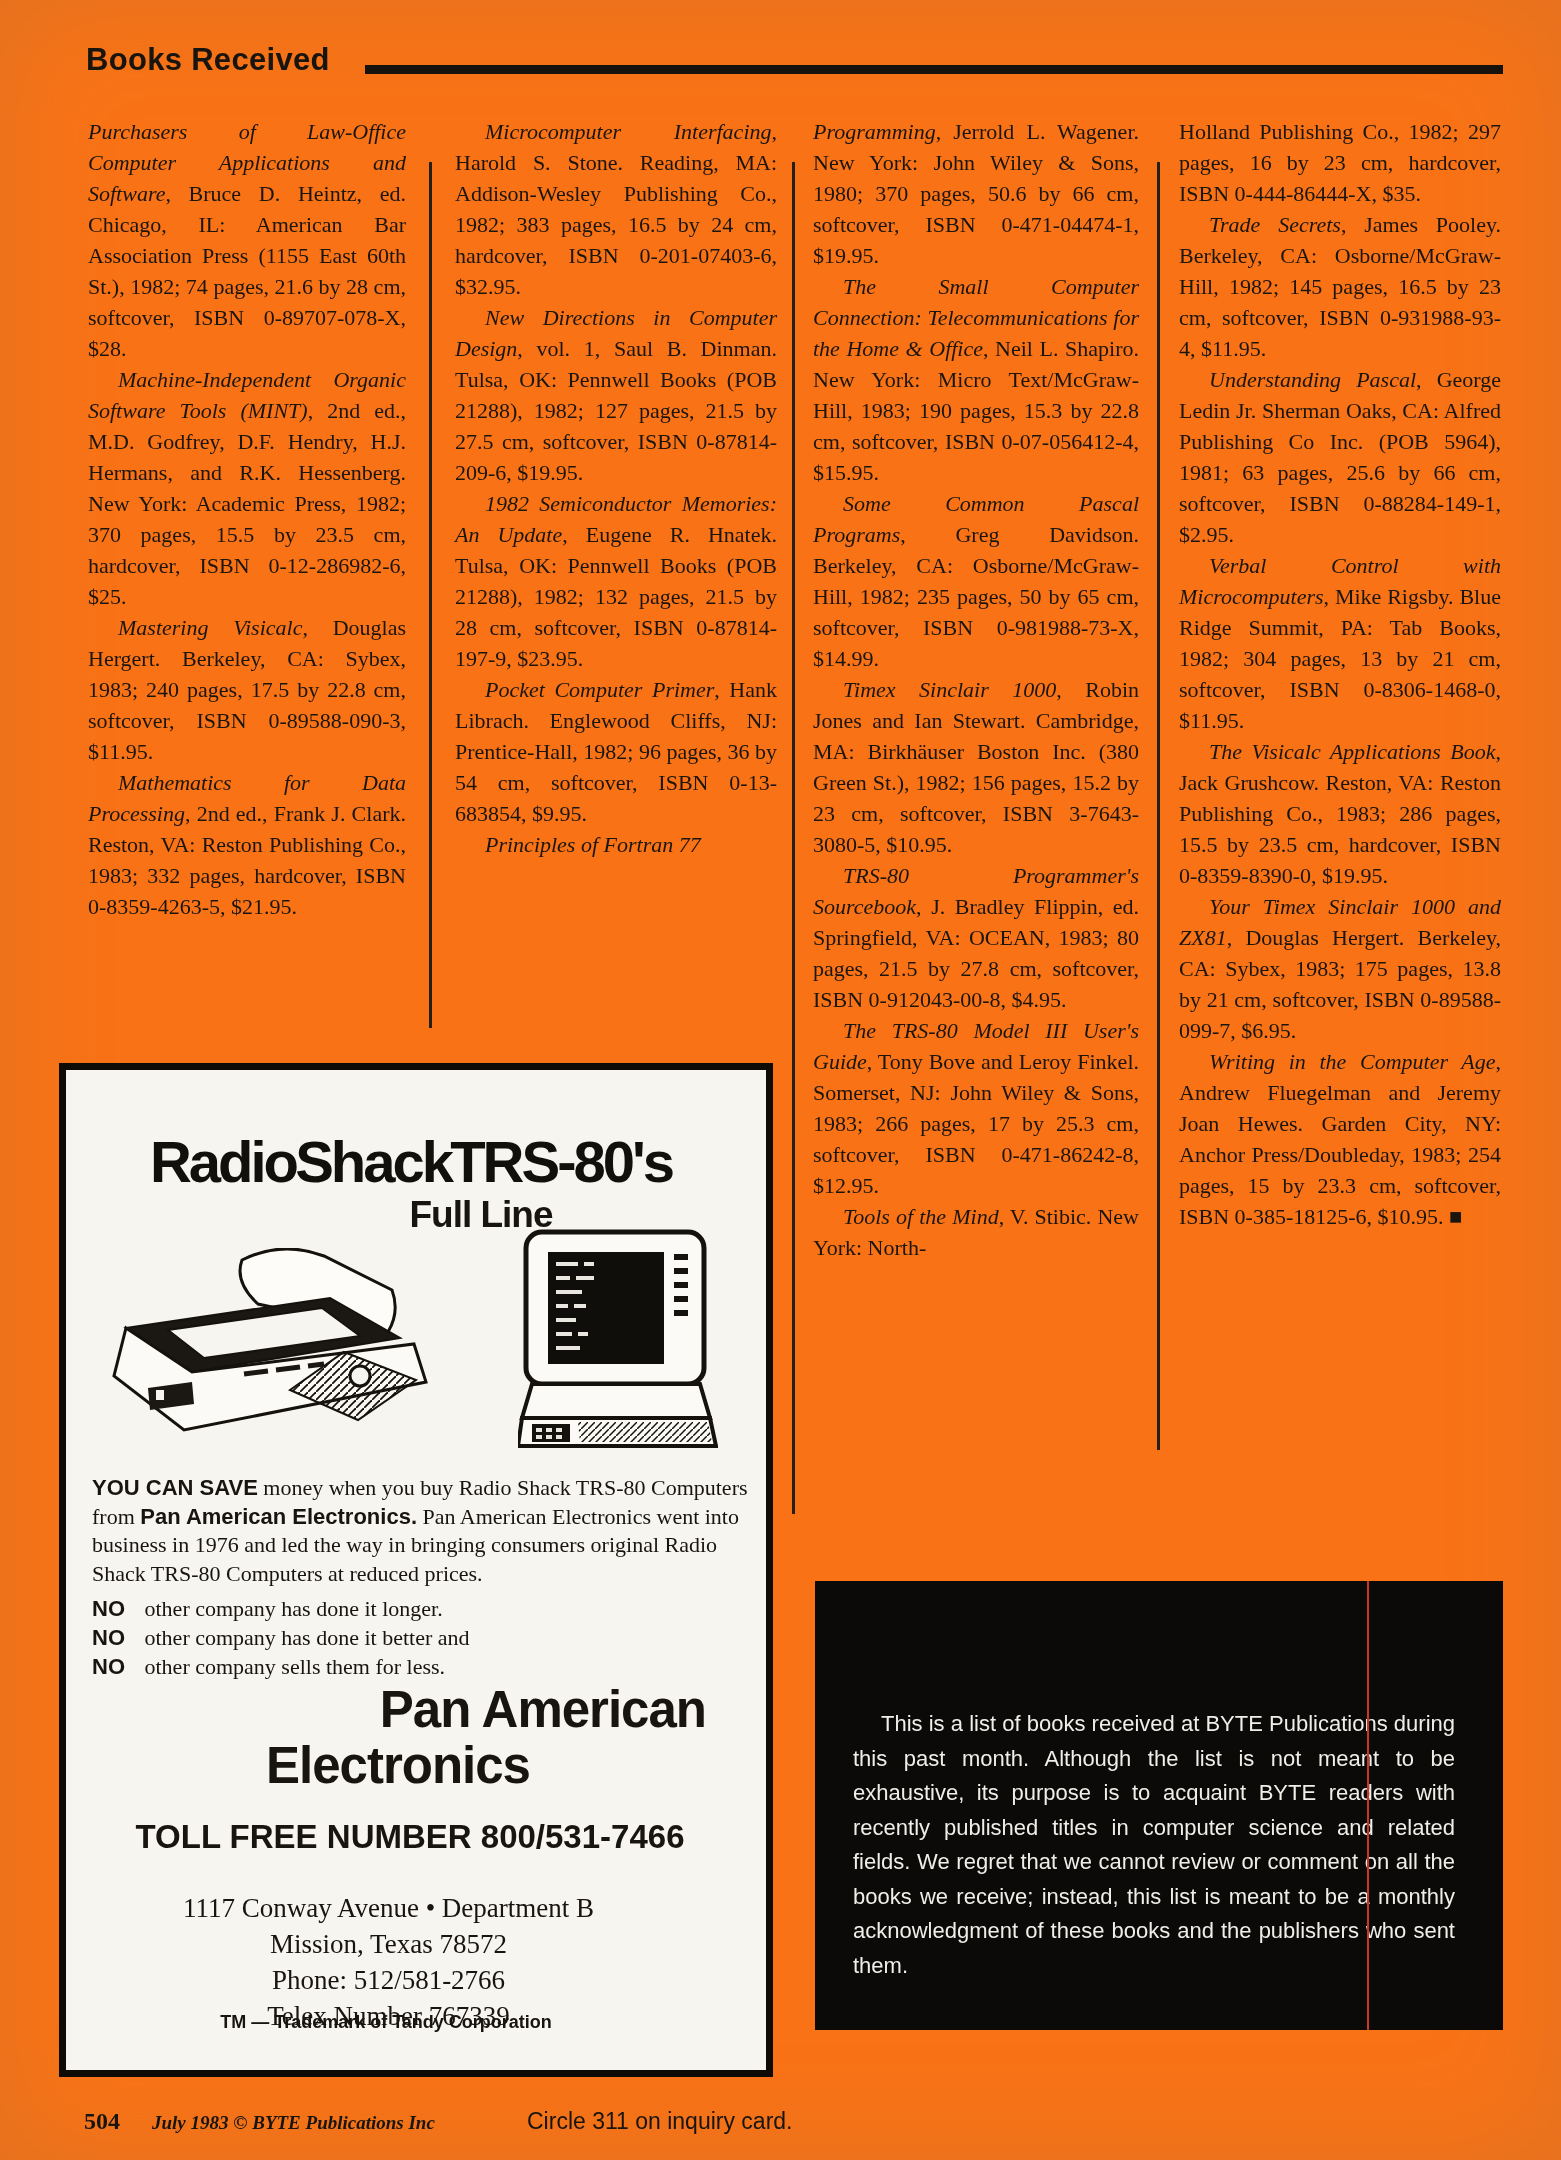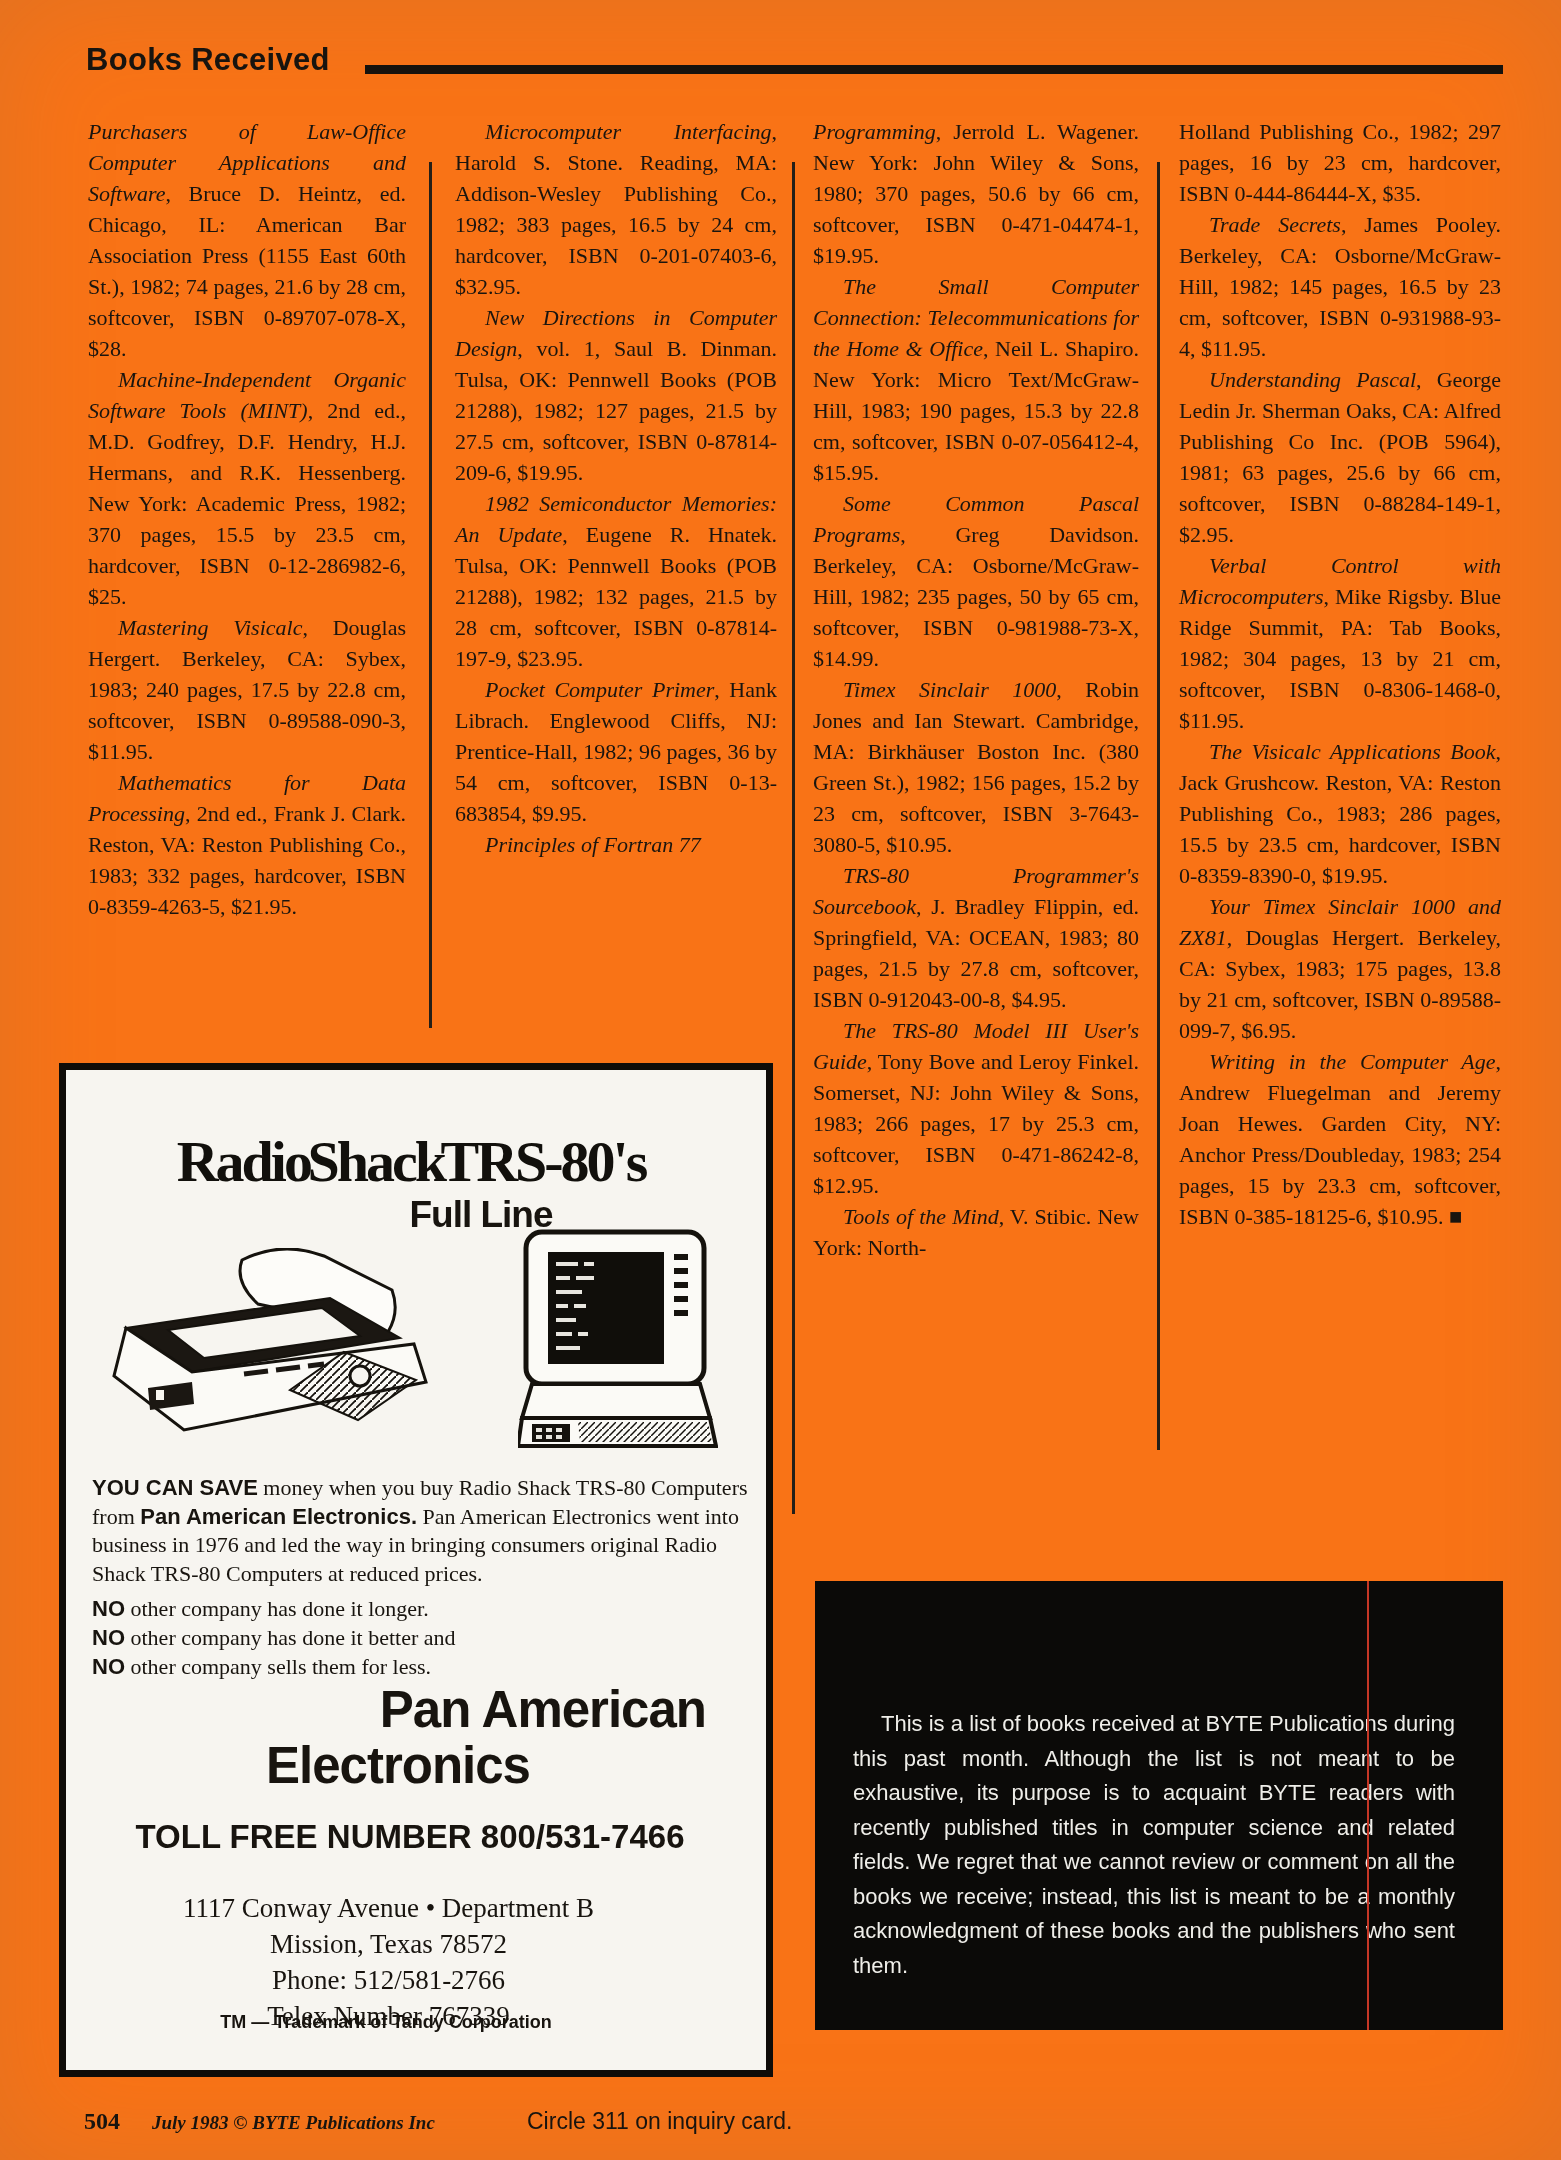--- a/index.html
+++ b/index.html
@@ -27,32 +27,32 @@
   .bpar.flush{text-indent:0;}
   .vrule{position:absolute;width:3px;background:#241f18;}
   #vr0{left:429px;top:162px;height:866px;}
   #vr1{left:792px;top:162px;height:1352px;}
   #vr2{left:1157px;top:162px;height:1288px;}
 
   
   .ad{position:absolute;left:59px;top:1063px;width:714px;height:1014px;
       border:7px solid #0f0c08;background:#f7f5f0;box-sizing:border-box;}
   .ad-brand{position:absolute;left:0;right:10px;top:58px;text-align:center;
-            font-family:Liberation Serif, serif;font-weight:bold;
+            font-family:Liberation Sans, sans-serif;font-weight:bold;
             font-size:58px;letter-spacing:-3px;word-spacing:-14px;color:#12100c;}
   .ad-sub{position:absolute;left:160px;right:30px;top:124px;text-align:center;
           font-family:"Liberation Sans",sans-serif;font-weight:bold;
           font-size:37px;letter-spacing:-1px;}
   .ad-printer{position:absolute;left:26px;top:178px;}
   .ad-computer{position:absolute;left:452px;top:156px;}
   .ad-copy{position:absolute;left:26px;top:404px;width:660px;
            font-size:22px;line-height:28.5px;text-align:left;}
   .adb{font-family:"Liberation Sans",sans-serif;font-weight:bold;}
   .ad-nos{position:absolute;left:26px;top:524px;font-size:22px;line-height:29px;}
-  .no-line b{}
+  .no-line b{margin-right:14px;}
   .ad-company1{position:absolute;left:0;right:60px;top:610px;text-align:right;
                font-family:"Liberation Sans",sans-serif;font-weight:bold;
                font-size:51px;letter-spacing:-1px;}
   .ad-company2{position:absolute;left:0;right:60px;top:666px;text-align:center;
                font-family:"Liberation Sans",sans-serif;font-weight:bold;
                font-size:51px;letter-spacing:-1px;padding-left:24px;}
   .ad-toll{position:absolute;left:8px;right:20px;top:748px;text-align:center;
            font-family:"Liberation Sans",sans-serif;font-weight:bold;
            font-size:33px;}
   .ad-addr{position:absolute;left:0;right:55px;top:820px;text-align:center;

